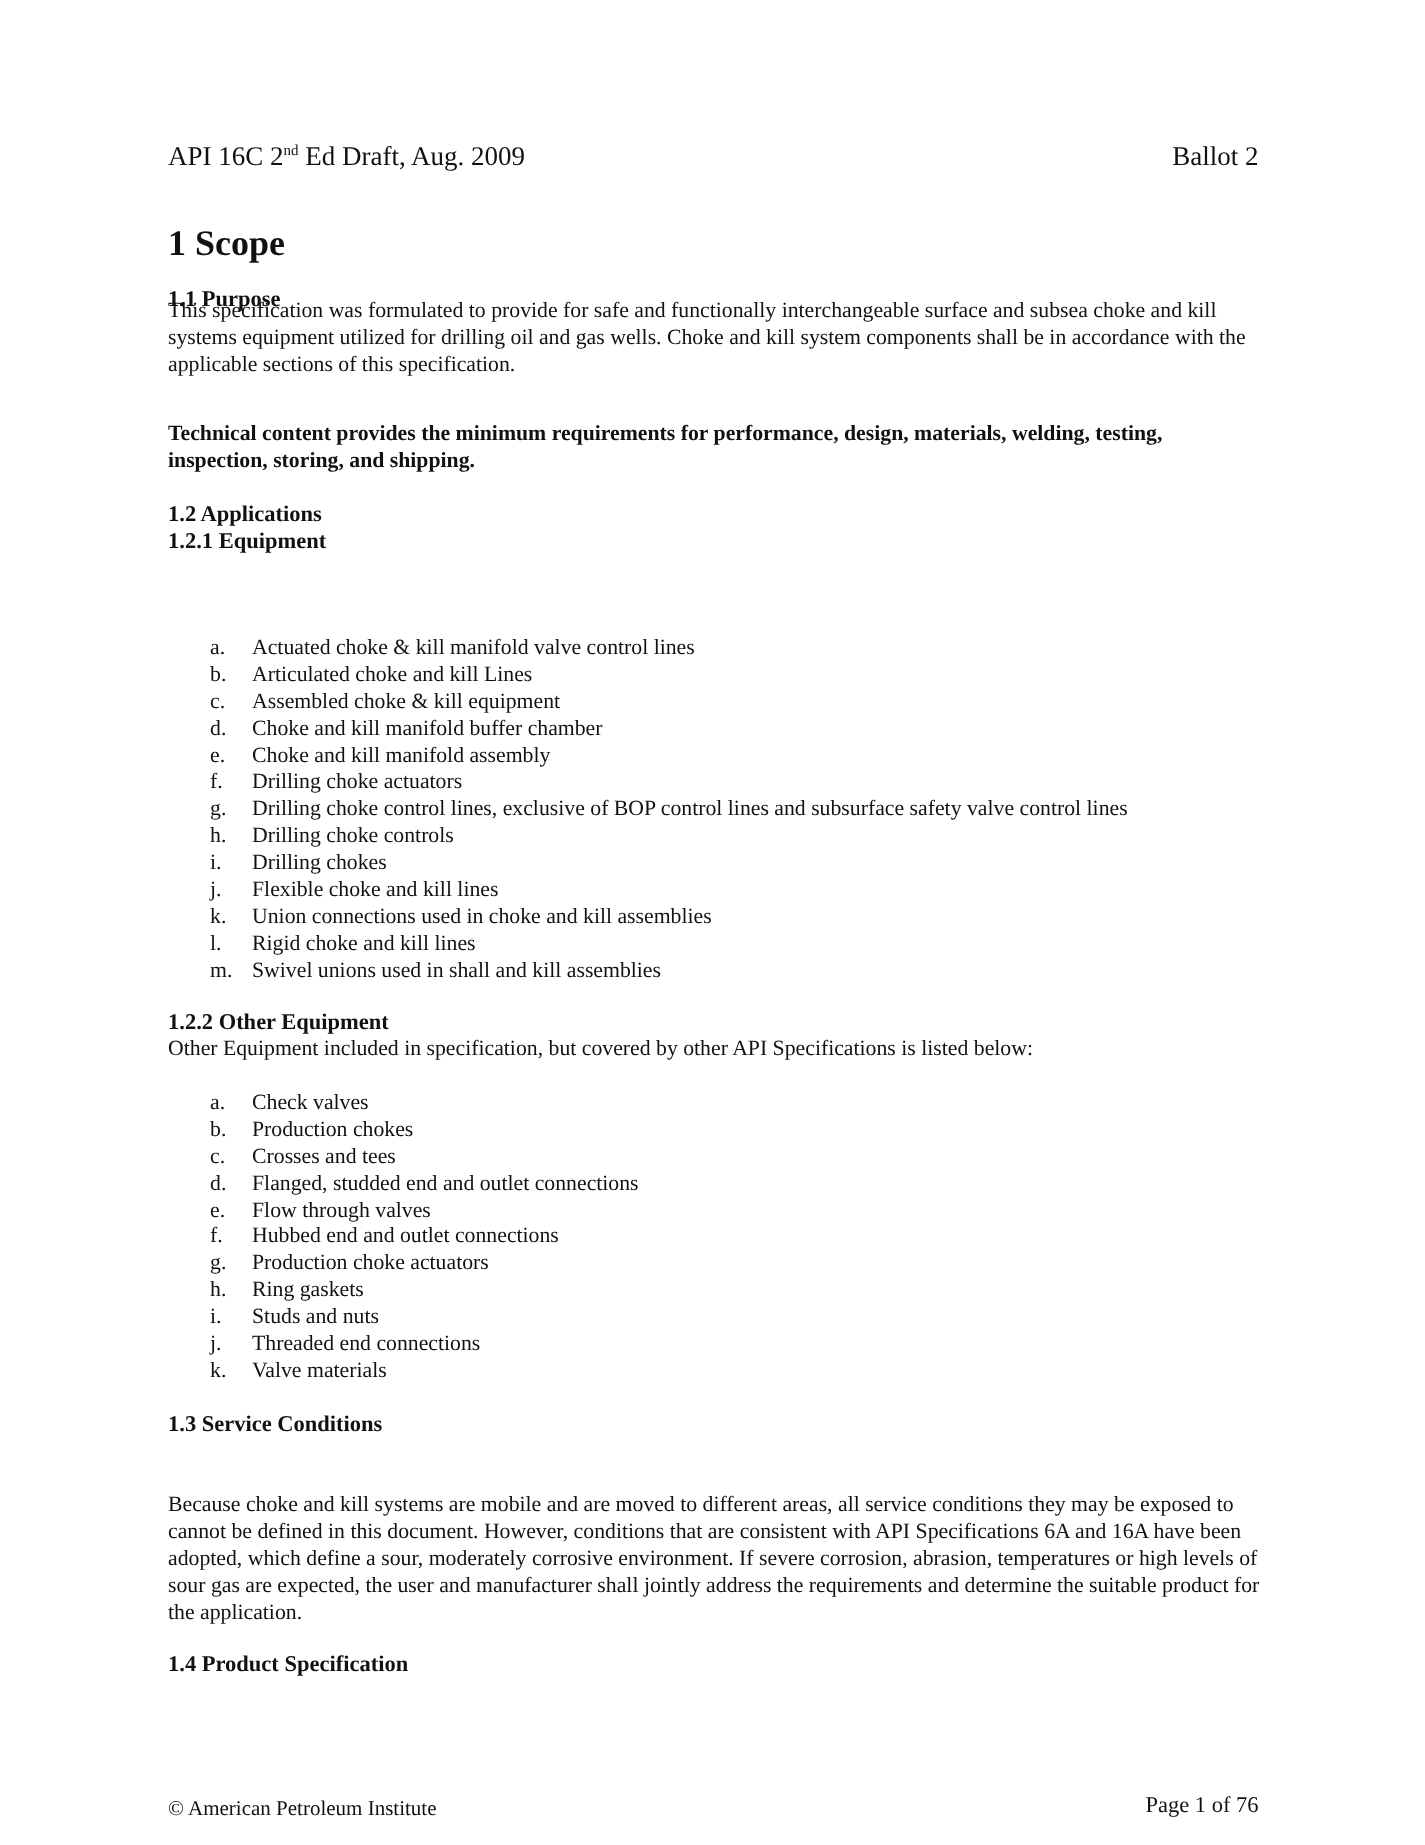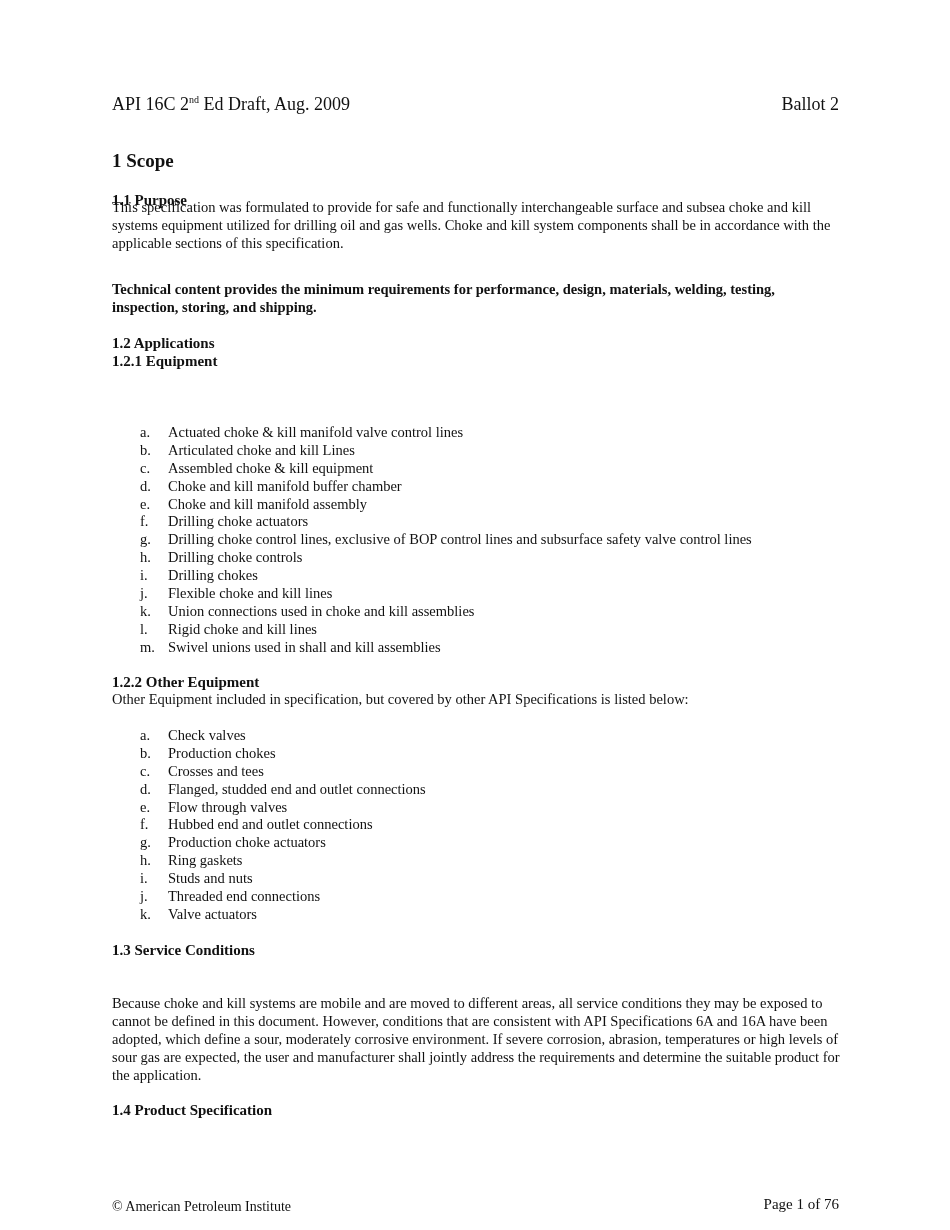--- a/index.html
+++ b/index.html
@@ -6,21 +6,21 @@
     body {
       width: 950px; height: 1230px; position: relative; overflow: hidden;
       font-family: "Liberation Serif", "DejaVu Serif", serif;
       color: #111111;
     }
     .page { position: absolute; left: 0; top: 0; width: 950px; height: 1068px; margin-top: 39px; }
     .abs { position: absolute; white-space: nowrap; }
     .header-left { left: 112px; top: 55px; font-size: 18px; }
     .header-left sup { font-size: 10px; vertical-align: 7px; line-height: 0; }
     .header-right { right: 111px; top: 55px; font-size: 18px; }
-    .h1 { left: 112px; top: 111px; font-size: 19px; font-weight: bold; }
+    .h1 { left: 112px; top: 111px; font-size: 24px; font-weight: bold; }
     .h2 { left: 112px; font-size: 15px; font-weight: bold; }
     .p { left: 112px; font-size: 14.5px; line-height: 17.9px; white-space: normal; width: 730px; }
     .li { font-size: 14.5px; line-height: 17.9px; height: 17.9px; position: relative; white-space: nowrap; }
     .li .mk { position: absolute; left: 0; }
     .li .tx { position: absolute; left: 28px; }
     .list { position: absolute; left: 140px; }
     .footer-left { left: 112px; top: 1160px; font-size: 14px; }
     .footer-right { right: 111px; top: 1157px; font-size: 15px; }
     .bold { font-weight: bold; }
   </style>
@@ -135,21 +135,21 @@
     <div class="li">
         <span class="mk">i.</span>
         <span class="tx">Studs and nuts</span>
       </div>
     <div class="li">
         <span class="mk">j.</span>
         <span class="tx">Threaded end connections</span>
       </div>
     <div class="li">
         <span class="mk">k.</span>
-        <span class="tx">Valve actuators</span>
+        <span class="tx">Valve materials</span>
       </div>
   </div>
 
   <div class="abs h2" style="top:903px;">1.3 Service  Conditions</div>
   <div class="abs p" style="top:956px;">Because choke and kill systems are mobile and are moved to different areas, all service conditions they may be exposed to cannot be defined in this document.  However, conditions that are consistent with API Specifications 6A and 16A have been adopted, which define a sour, moderately corrosive environment.  If severe corrosion, abrasion, temperatures or high levels of sour gas are expected, the user and manufacturer shall jointly address the requirements and determine the suitable product for the application.</div>
 
   <div class="abs h2" style="top:1063px;">1.4 Product  Specification</div>
 
   <div class="abs footer-left">© American Petroleum Institute</div>
   <div class="abs footer-right">Page 1 of 76</div>

